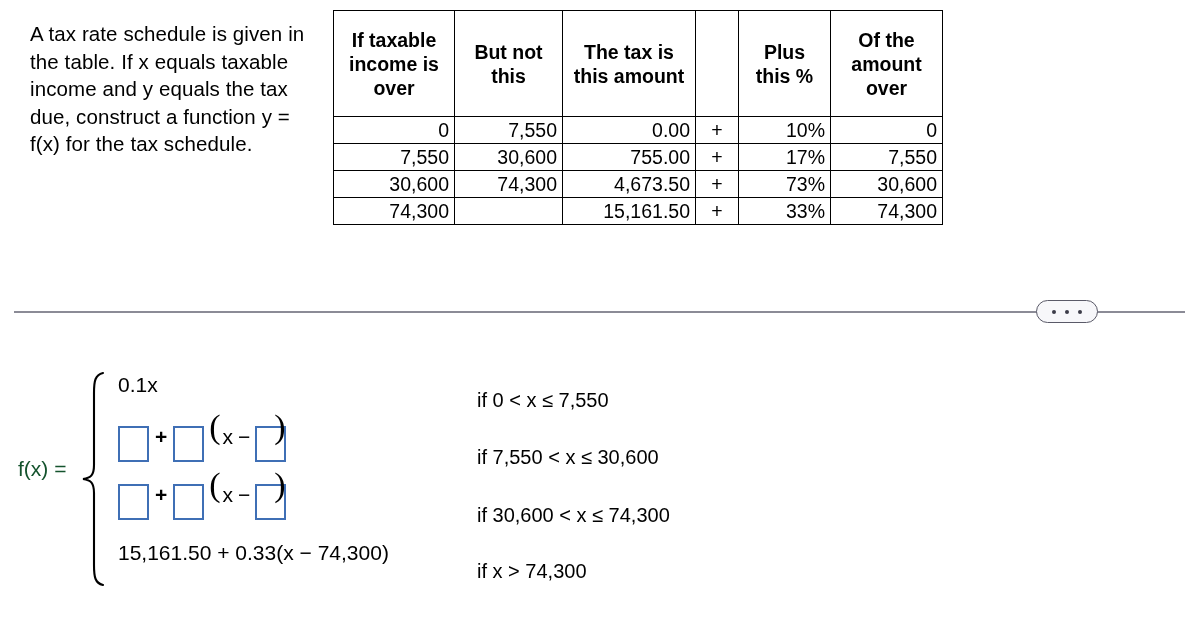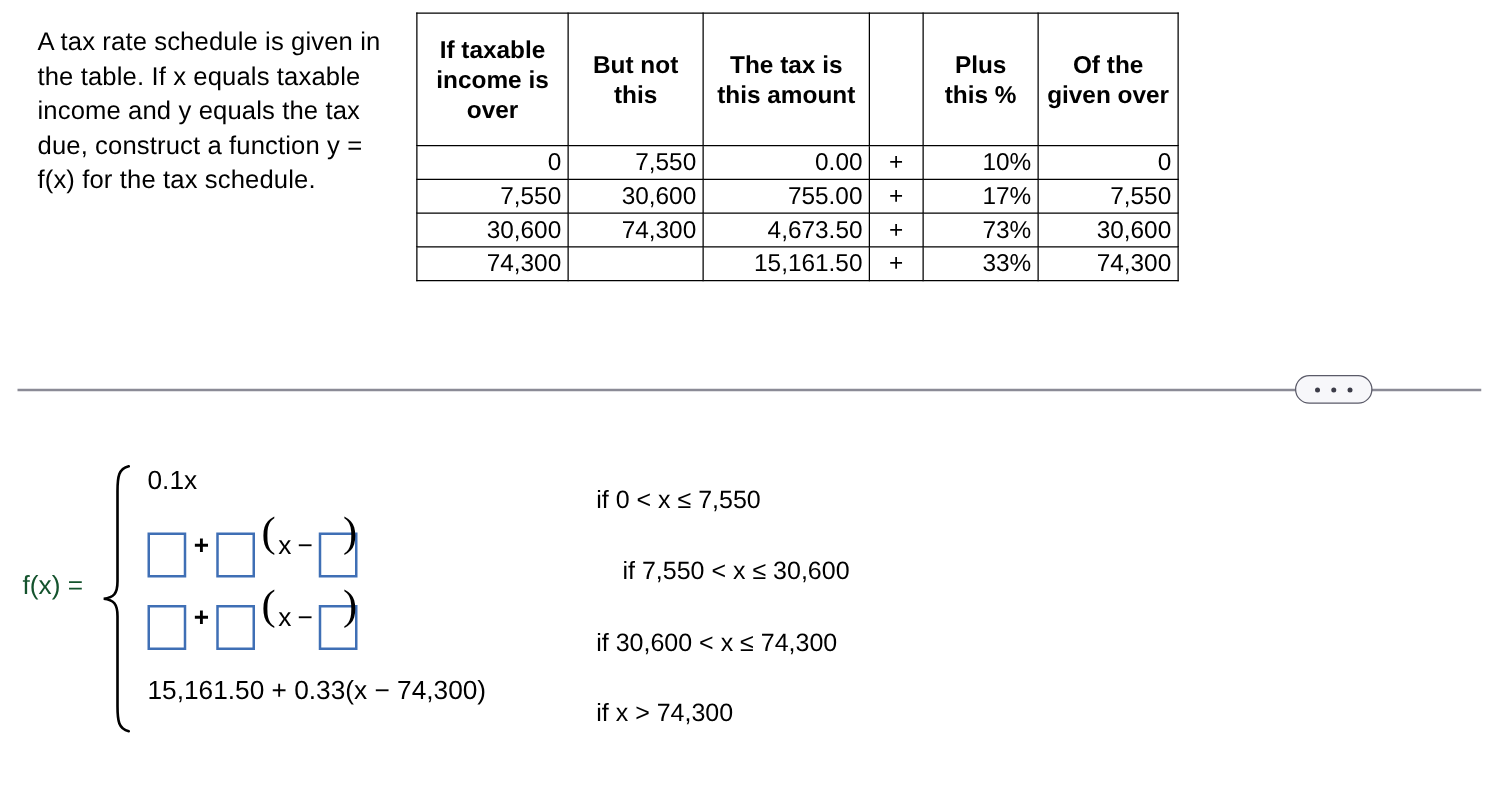--- a/index.html
+++ b/index.html
@@ -158,21 +158,21 @@
     line-height: 1;
   }
   .cond-text {
     position: absolute;
     font-size: 20px;
     color: #000;
     white-space: nowrap;
     line-height: 1;
   }
   #cond-1 { left: 459px; top: 22px; }
-  #cond-2 { left: 480px; top: 79px; }
+  #cond-2 { left: 459px; top: 79px; }
   #cond-3 { left: 459px; top: 137px; }
   #cond-4 { left: 459px; top: 193px; }
 
   .answer-box {
     display: inline-block;
     width: 31px;
     height: 36px;
     box-sizing: border-box;
     border: 2.2px solid #3f6fb5;
     background: #ffffff;
@@ -212,21 +212,21 @@
 
 <div id="tax-table-wrap">
   <table class="tax-table">
     <thead>
       <tr>
         <th class="col-1">If taxable income is over</th>
         <th class="col-2">But not this</th>
         <th class="col-3">The tax is this amount</th>
         <th class="col-4"></th>
         <th class="col-5">Plus this %</th>
-        <th class="col-6">Of the given over</th>
+        <th class="col-6">Of the amount over</th>
       </tr>
     </thead>
     <tbody>
       <tr>
         <td>0</td>
         <td>7,550</td>
         <td>0.00</td>
         <td class="c-plus">+</td>
         <td>10%</td>
         <td>0</td>

